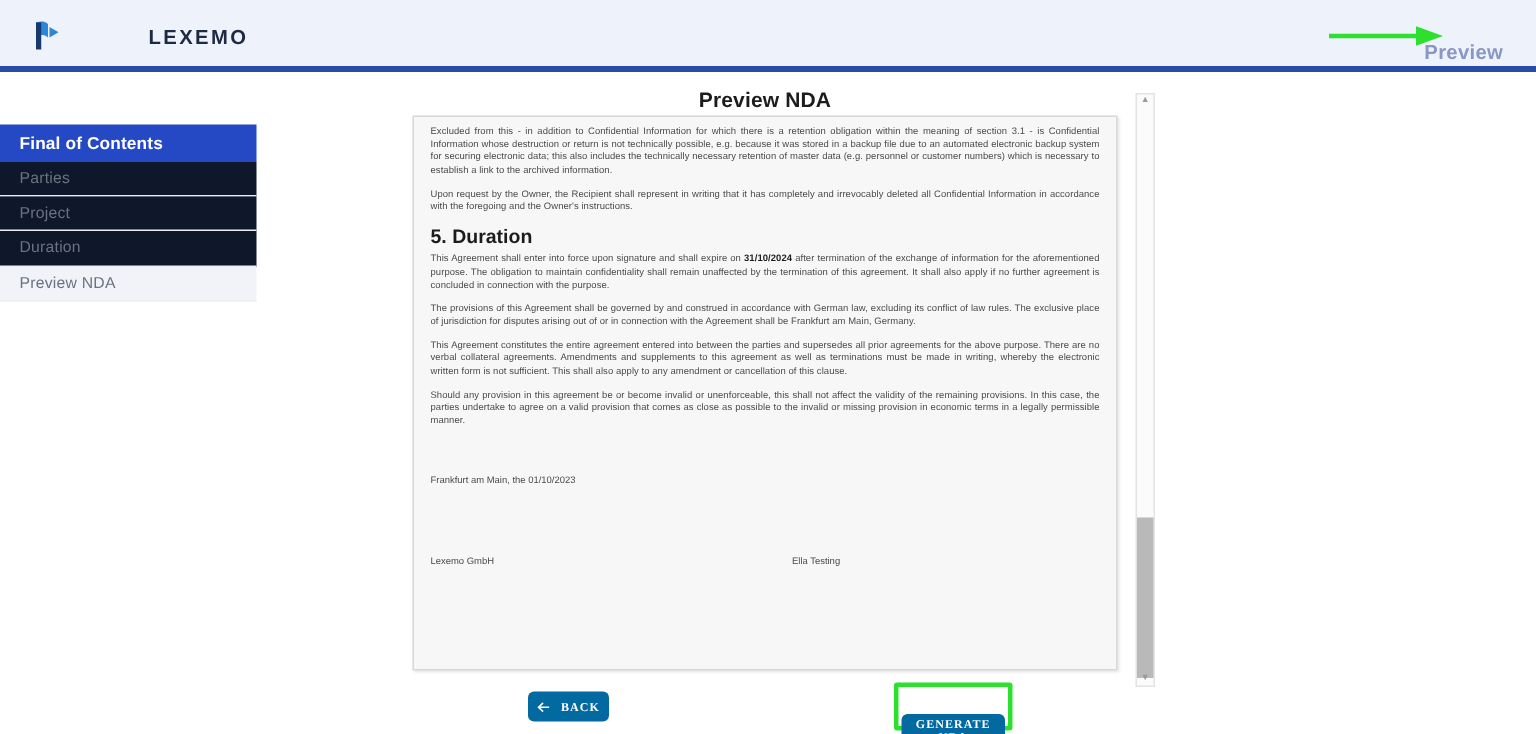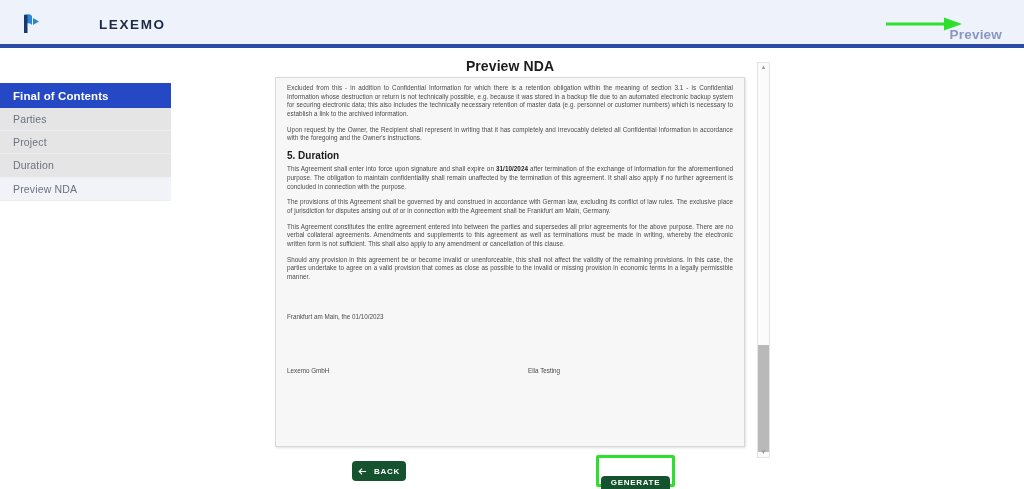--- a/index.html
+++ b/index.html
@@ -75,21 +75,21 @@
     letter-spacing: 0.1px;
   }
   .toc-item {
     height: 23.2px;
     display: flex;
     align-items: center;
     padding-left: 13px;
     font-size: 10.5px;
     color: #6b7280;
     border-bottom: 1px solid #eceef2;
-    background: #e5e5e5;
+    background: #0f172a;
     letter-spacing: 0.15px;
   }
   .toc-item.active { background: #f1f3f8; }
 
   
   .main-title {
     position: absolute;
     left: 275px; top: 58px;
     width: 470px;
     text-align: center;
@@ -111,21 +111,21 @@
   }
   .doc-card p {
     font-size: 6.3px;
     line-height: 1.38;
     color: #4a4a4a;
     text-align: justify;
     margin-bottom: 7px;
     letter-spacing: 0.05px;
   }
   .doc-card h3 {
-    font-size: 10px;
+    font-size: 13px;
     font-weight: bold;
     color: #1c1c1c;
     margin-bottom: 4px;
     margin-top: 2px;
   }
   .doc-card b { color: #1c1c1c; font-weight: bold; }
 
   .sig-date {
     font-size: 6.3px;
     color: #4a4a4a;
@@ -160,25 +160,25 @@
     font-size: 6px; line-height: 7px;
     color: #9a9a9a;
     text-align: center;
   }
   .sb-arrow.up { top: 64px; }
   .sb-arrow.down { top: 449px; }
 
   
   .btn {
     position: absolute;
-    background: #14532d;
+    background: #0369a1;
     color: #ffffff;
     border: none;
     border-radius: 4px;
-    font-family: Liberation Sans, sans-serif;
+    font-family: Liberation Serif, serif;
     font-size: 8px;
     font-weight: bold;
     letter-spacing: 0.7px;
     cursor: pointer;
     display: flex;
     align-items: center;
     justify-content: center;
     gap: 7px;
   }
   .btn-back { left: 352px; top: 461px; width: 54px; height: 20px; }

